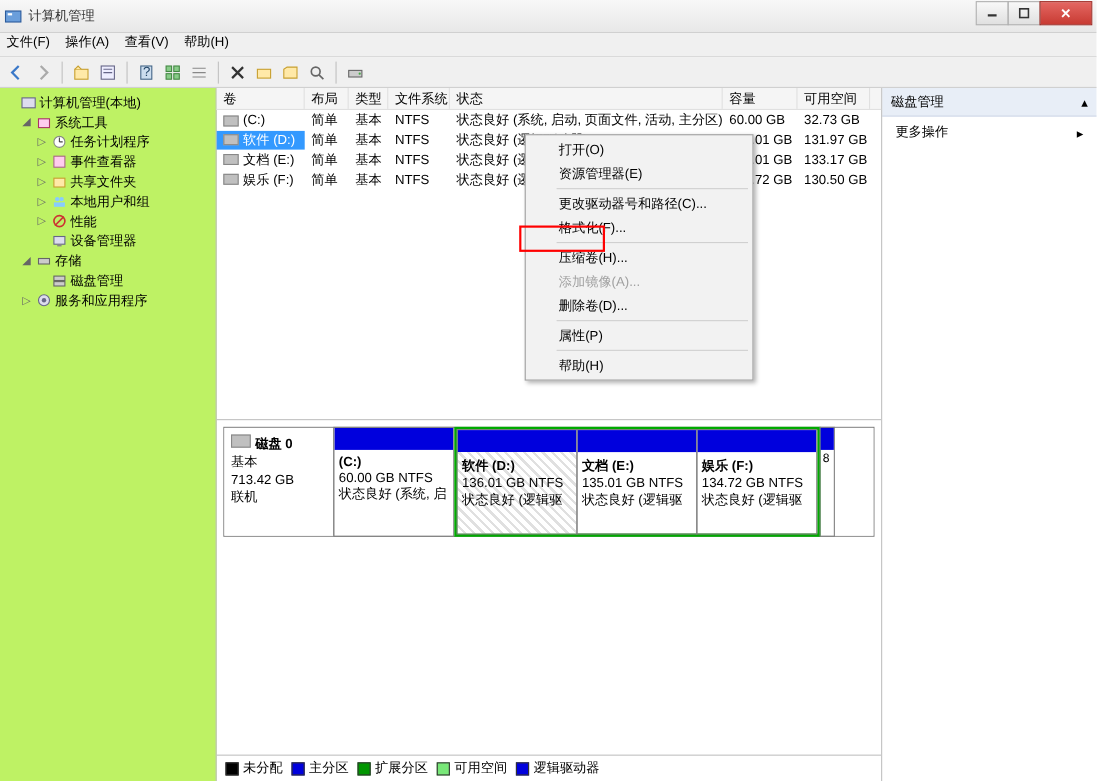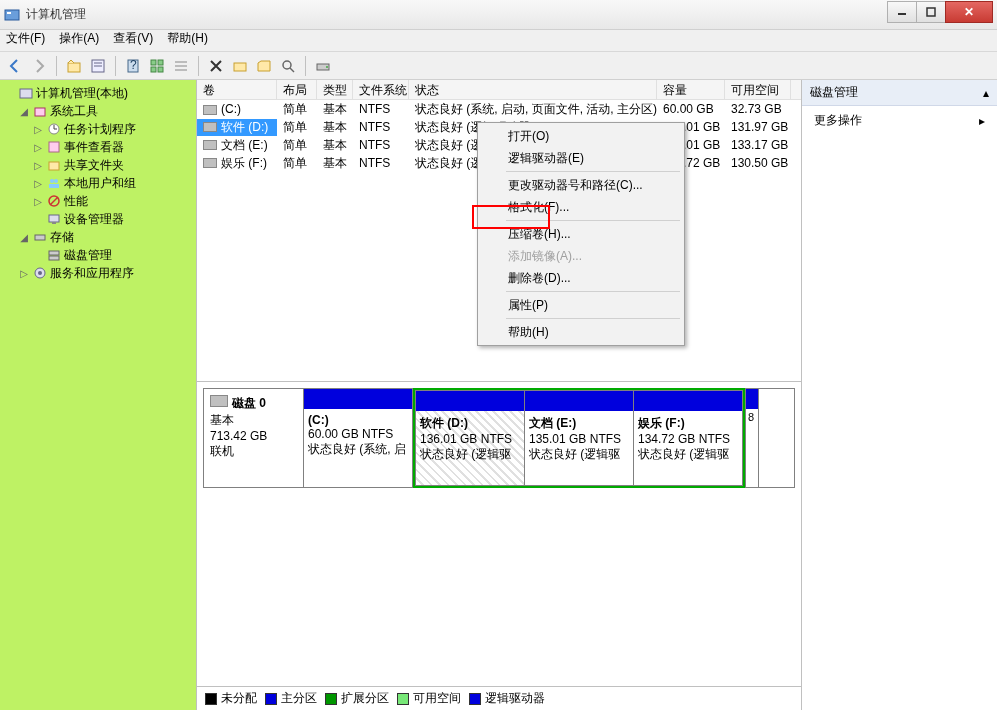--- a/index.html
+++ b/index.html
@@ -346,21 +346,21 @@
             <div class="cell" style="width: 36px;">基本</div>
             <div class="cell" style="width: 56px;">NTFS</div>
             <div class="cell" style="width: 248px;">状态良好 (逻辑驱动器)</div>
             <div class="cell" style="width: 68px;">134.72 GB</div>
             <div class="cell" style="width: 66px;">130.50 GB</div>
           </div>
         </div>
 
       <div class="ctxmenu">
         <div class="ctx-item">打开(O)</div>
-        <div class="ctx-item">逻辑驱动器(E)</div>
+        <div class="ctx-item">资源管理器(E)</div>
         <div class="ctx-sep"></div>
         <div class="ctx-item">更改驱动器号和路径(C)...</div>
         <div class="ctx-item">格式化(F)...</div>
         <div class="ctx-sep"></div>
         <div class="ctx-item">压缩卷(H)...</div>
         <div class="ctx-item disabled">添加镜像(A)...</div>
         <div class="ctx-item">删除卷(D)...</div>
         <div class="ctx-sep"></div>
         <div class="ctx-item">属性(P)</div>
         <div class="ctx-sep"></div>

